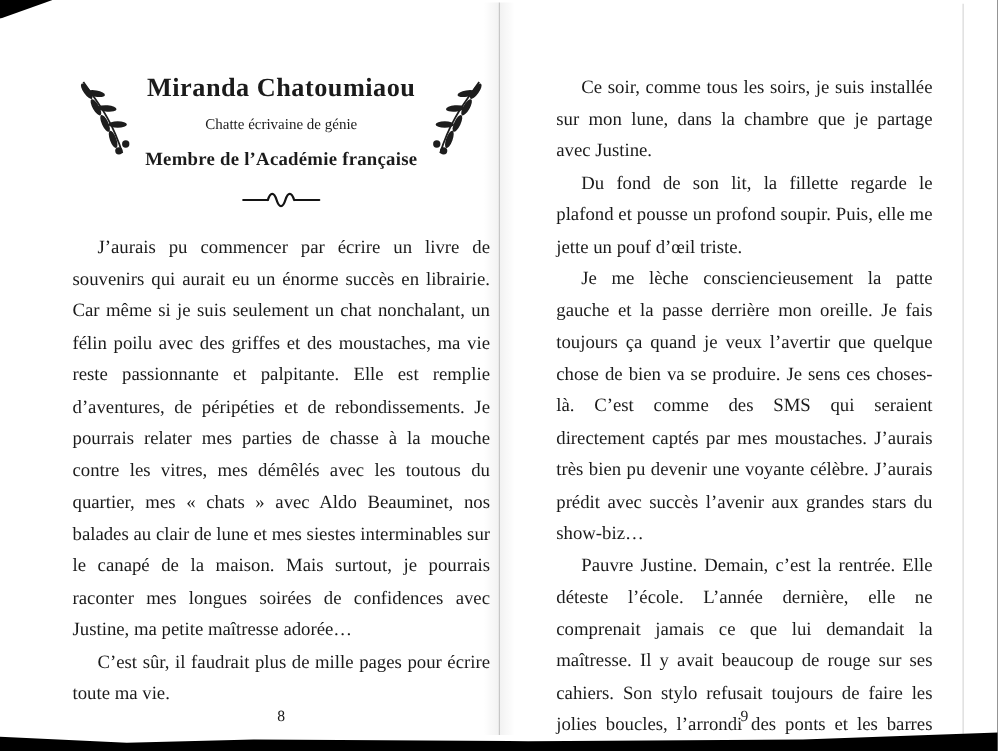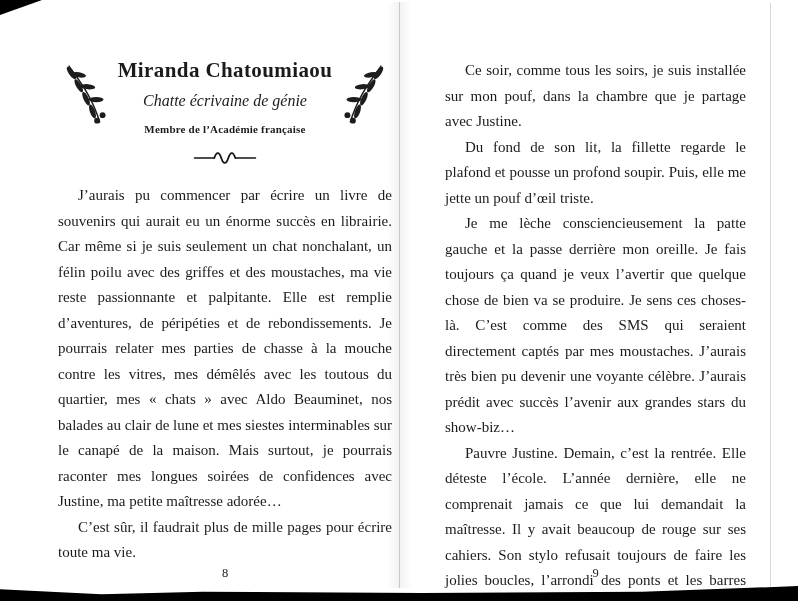--- a/index.html
+++ b/index.html
@@ -79,28 +79,27 @@
   .flip { transform: scaleX(-1); }
   .title-stack { flex: 0 1 auto; }
   .book-title {
     margin: 0 0 9px 0;
     font-size: 21px;
     font-weight: 700;
     letter-spacing: 0.4px;
     white-space: nowrap;
   }
   .book-subtitle {
-    font-style: italic;
-    font-size: 16px;
+    font-size: 12px;
     margin-bottom: 13px;
     white-space: nowrap;
   }
   .book-affiliation {
     font-weight: 700;
-    font-size: 11px;
+    font-size: 15px;
     letter-spacing: 0.2px;
     white-space: nowrap;
   }
   .divider-wrap { margin: 15px 0 13px 0; text-align: center; }
 
   
   .body-text {
     font-size: 15px;
     line-height: 25.5px;
     text-align: justify;
@@ -188,21 +187,21 @@
 
       <div class="page-number">8</div>
     </div>
 
     <div class="gutter-shade-left"></div>
     <div class="gutter-shade-right"></div>
     <div class="gutter-line"></div>
 
     <div class="page page-right">
       <div class="body-text">
-        <p>Ce soir, comme tous les soirs, je suis installée sur mon pouf, dans la chambre que je partage avec Justine.</p>
+        <p>Ce soir, comme tous les soirs, je suis installée sur mon lune, dans la chambre que je partage avec Justine.</p>
         <p>Du fond de son lit, la fillette regarde le plafond et pousse un profond soupir. Puis, elle me jette un pouf d’œil triste.</p>
         <p>Je me lèche consciencieusement la patte gauche et la passe derrière mon oreille. Je fais toujours ça quand je veux l’avertir que quelque chose de bien va se produire. Je sens ces choses-là. C’est comme des SMS qui seraient directement captés par mes moustaches. J’aurais très bien pu devenir une voyante célèbre. J’aurais prédit avec succès l’avenir aux grandes stars du show-biz…</p>
         <p>Pauvre Justine. Demain, c’est la rentrée. Elle déteste l’école. L’année dernière, elle ne comprenait jamais ce que lui demandait la maîtresse. Il y avait beaucoup de rouge sur ses cahiers. Son stylo refusait toujours de faire les jolies boucles, l’arrondi des ponts et les barres droites qu’elle s’appliquait pourtant consciencieusement à tracer. Son écriture,</p>
       </div>
       <div class="page-number">9</div>
     </div>
 
     <div class="edge-line"></div>
 
     <div class="corner-tl"></div>

